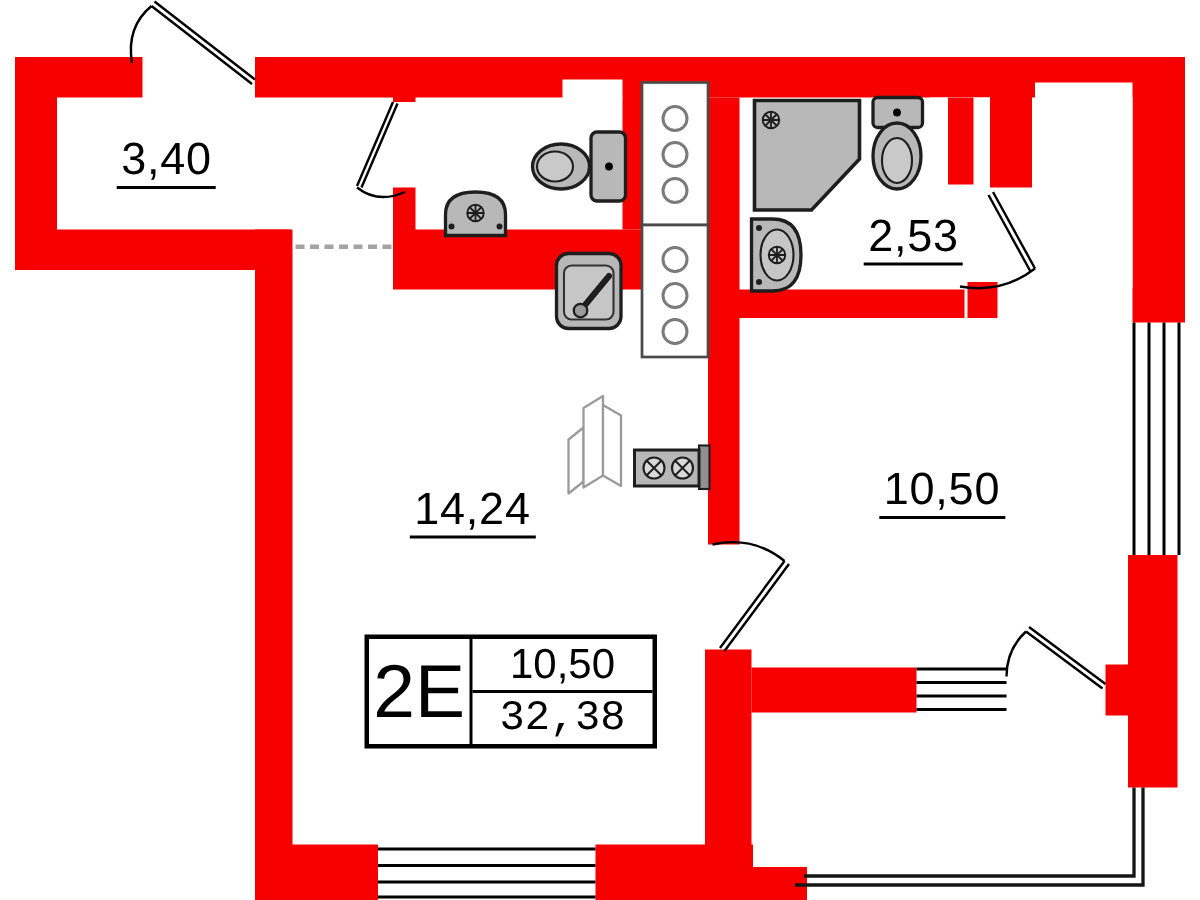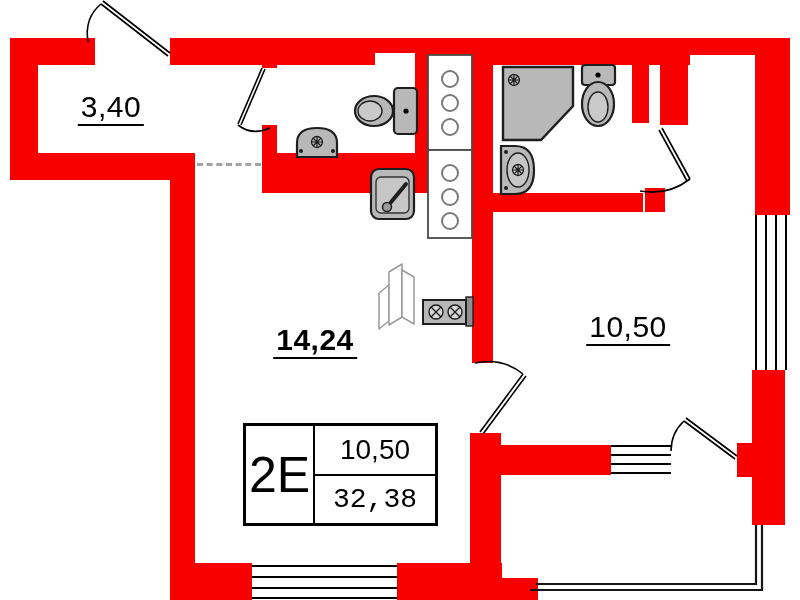--- a/index.html
+++ b/index.html
@@ -18,21 +18,21 @@
   .rlabel{
     position:absolute;transform:translate(-50%,-50%);
     font-size:30px;color:#000;white-space:nowrap;letter-spacing:0.5px;
   }
   .rlabel span{border-bottom:2.5px solid #000;padding:0 3px 1px 3px;}
   #dash-opening{
     position:absolute;left:197px;top:163px;width:64px;height:0;
     border-top:3px dashed #a3a3a3;
   }
   #info-table{
-    position:absolute;left:243px;top:423px;width:195px;height:103px;
+    position:absolute;left:243px;top:423px;width:195px;height:76px;
     border:3px solid #000;box-sizing:border-box;background:#fff;
     display:flex;
   }
   #info-table .tcell-type{
     width:69px;display:flex;align-items:center;justify-content:center;
     font-size:50px;border-right:2.5px solid #000;box-sizing:border-box;
   }
   #info-table .tcol-vals{flex:1;display:flex;flex-direction:column;}
   #info-table .tcol-vals .trow{
     flex:1;display:flex;align-items:center;justify-content:center;
@@ -194,21 +194,22 @@
       <path d="M501,146 L515,146 Q534,146 534,170 Q534,194 515,194 L501,194 Z" fill="#b8b8b8" stroke="#1e1e1e" stroke-width="2.2"></path>
       <circle cx="506" cy="152" r="2" fill="#1e1e1e"></circle>
         <circle cx="506" cy="188" r="2" fill="#1e1e1e"></circle>
       <ellipse cx="518" cy="170" rx="11" ry="17" fill="#c6c6c6" stroke="#1e1e1e" stroke-width="1.4"></ellipse>
       <circle cx="518" cy="170" r="5.5" fill="none" stroke="#1e1e1e" stroke-width="1.3"></circle>
       <path d="M512.5,170 H523.5 M518,164.5 V175.5 M514,166 L522,174 M514,174 L522,166" stroke="#1e1e1e" stroke-width="1.2"></path>
     </g>
   </svg>
 
   <div class="rlabel" style="left:111px;top:107px;"><span>3,40</span></div>
-  <div class="rlabel" style="left:315px;top:340px;font-weight:bold;"><span>14,24</span></div>
+  <div class="rlabel" style="left:609px;top:158px;"><span>2,53</span></div>
+  <div class="rlabel" style="left:315px;top:340px;"><span>14,24</span></div>
   <div class="rlabel" style="left:628px;top:327px;"><span>10,50</span></div>
 
   <div id="info-table">
     <div class="tcell-type">2Е</div>
     <div class="tcol-vals">
       <div class="trow">10,50</div>
       <div class="trow">32,38</div>
     </div>
   </div>
 

